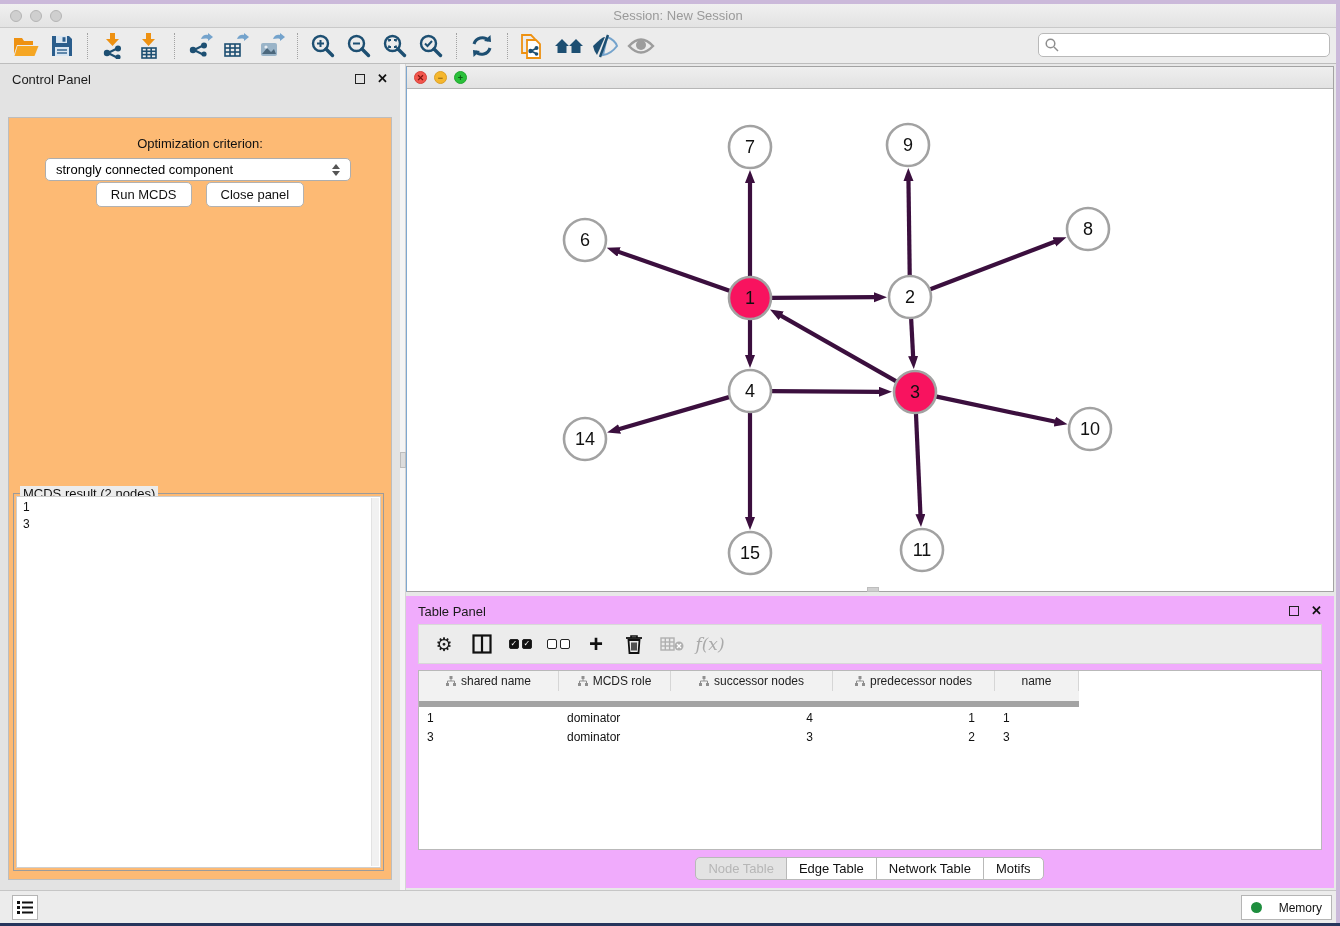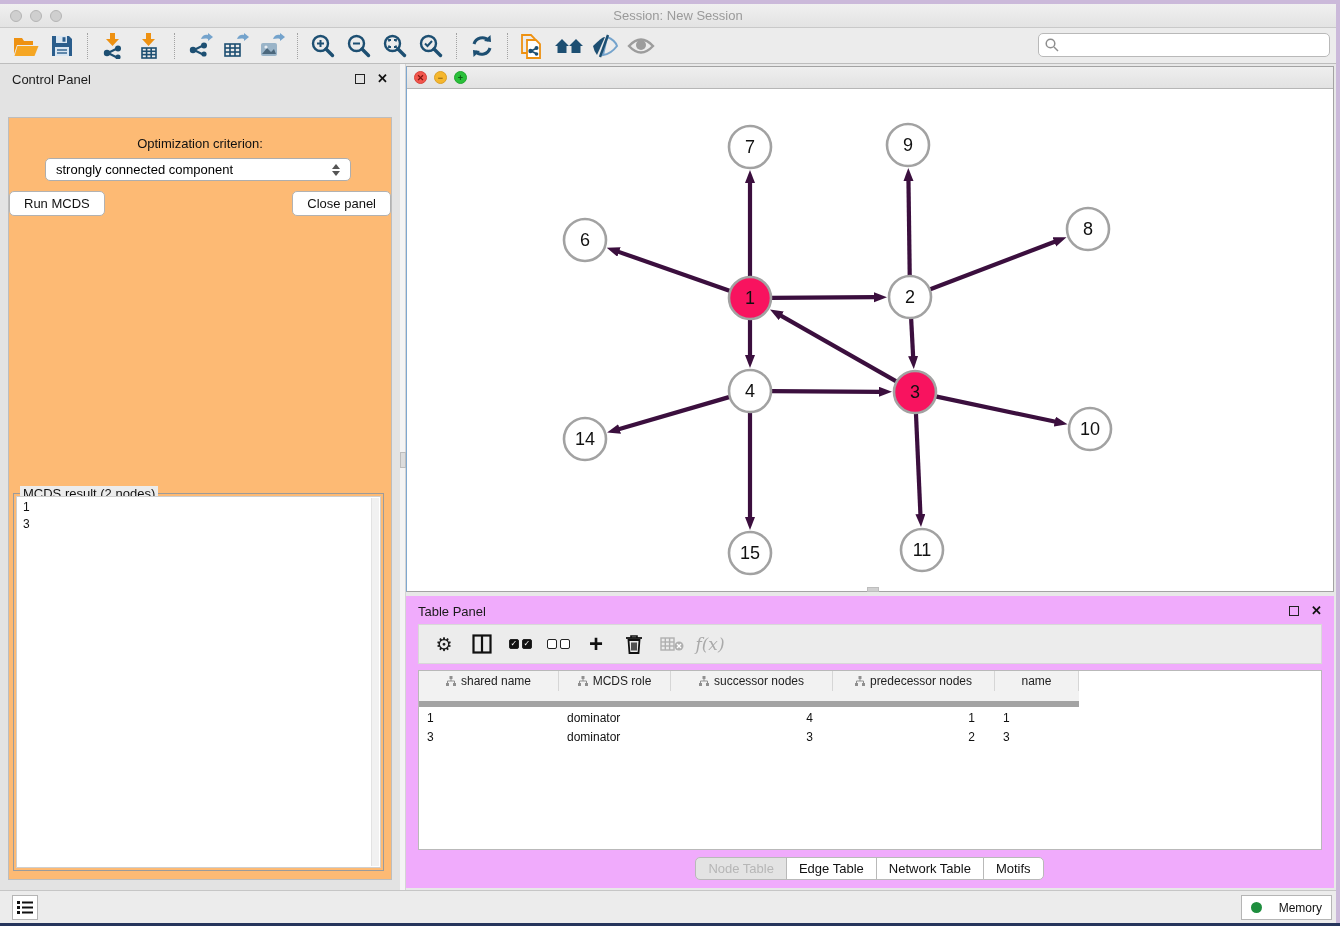--- a/index.html
+++ b/index.html
@@ -39,21 +39,21 @@
   .cp-tab { font-size:13px; padding:4px 13px; background:#fff; border:1px solid #bfbfbf; margin-left:-1px; color:#111; }
   .cp-tab.active { background:#e9e9e9; color:#b4b4b4; border-radius:6px 6px 0 0; }
   .cp-box { position:absolute; left:8px; right:8px; top:53px; bottom:10px; background:#fdba74; border:1px solid #bdbdbd; }
   .opt-label { position:absolute; top:18px; left:0; right:0; text-align:center; font-size:13px; color:#111; }
   .crit-select { position:absolute; left:36px; right:40px; top:40px; height:23px; background:#fff;
     border:1px solid #aeaeae; border-radius:5px; display:flex; align-items:center; padding:0 10px; font-size:13px; }
   .crit-select .stepper { margin-left:auto; display:flex; flex-direction:column; gap:2px; }
   .stepper i { width:0; height:0; border-left:4px solid transparent; border-right:4px solid transparent; display:block; }
   .stepper .up { border-bottom:5px solid #555; }
   .stepper .dn { border-top:5px solid #555; }
-  .cp-buttons { position:absolute; top:73px; left:0; right:0; display:flex; justify-content:space-between; gap:14px; }
+  .cp-buttons { position:absolute; top:64px; left:0; right:0; display:flex; justify-content:center; gap:14px; }
   .btn { background:#fff; border:1px solid #b2b2b2; border-radius:5px; font-size:13px; padding:4px 14px; color:#111; }
   .result-group { position:absolute; left:4px; right:7px; top:375px; bottom:8px; border:1px solid #9b9b9b; }
   .result-legend { position:absolute; top:-8px; left:6px; background:#ececec; padding:0 3px; font-size:13px; color:#111; }
   .result-area { position:absolute; inset:2px; background:#fff; border:1px solid #cfcfcf; overflow:hidden; }
   .result-line { font-size:12px; line-height:17px; padding-left:6px; color:#111; }
   .result-scroll { position:absolute; top:1px; bottom:1px; right:1px; width:8px; background:#f1f1f1; border-left:1px solid #e2e2e2; }
 
   
   .divider { position:absolute; top:64px; left:400px; width:6px; bottom:36px; background:#f4f4f4; border-right:1px solid #d4d4d4; }
   .divider .handle { position:absolute; top:388px; left:0; width:6px; height:16px; background:#dcdcdc; border:1px solid #bdbdbd; }

